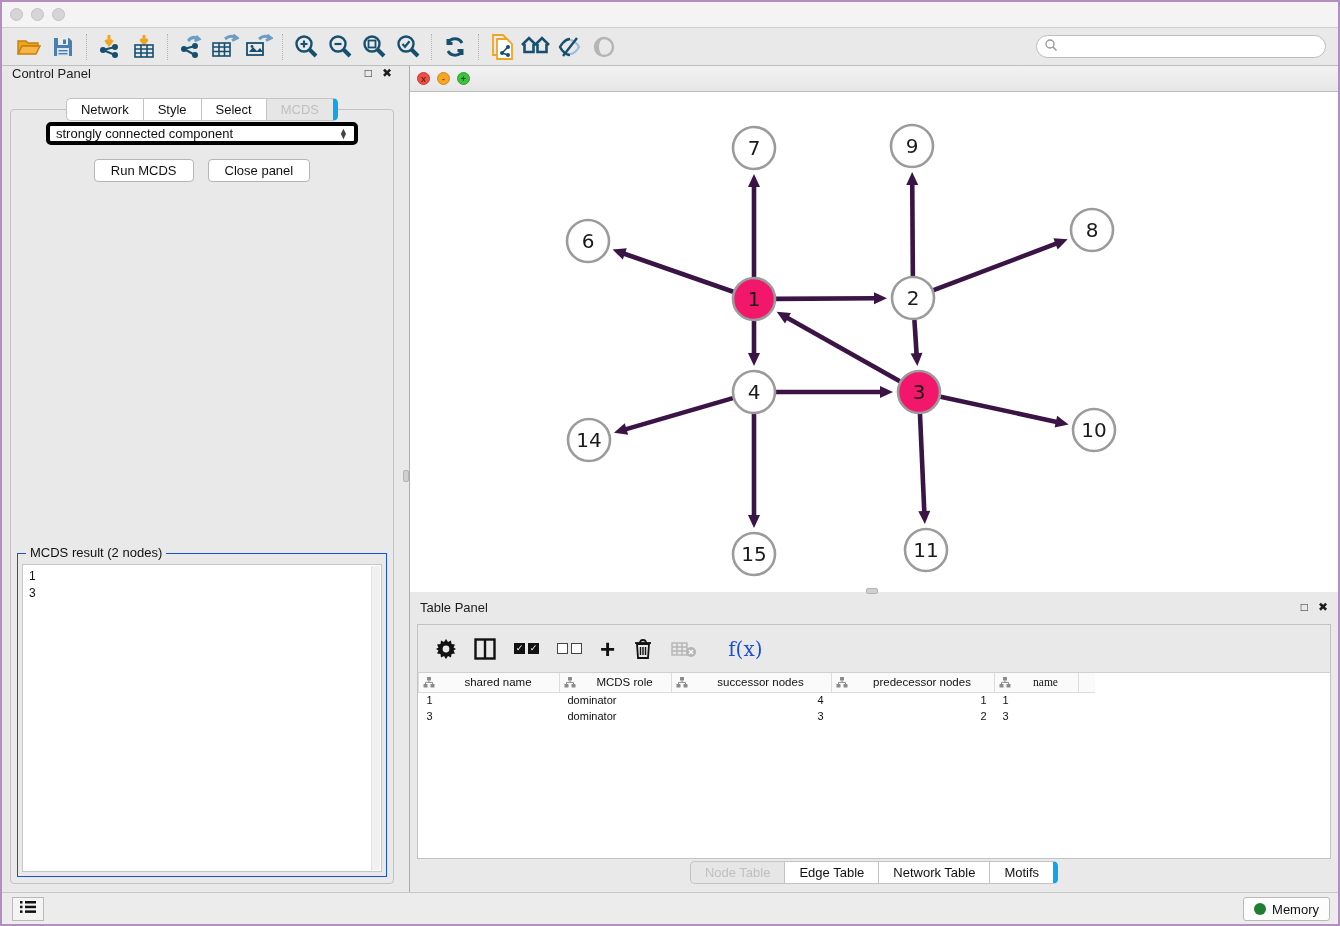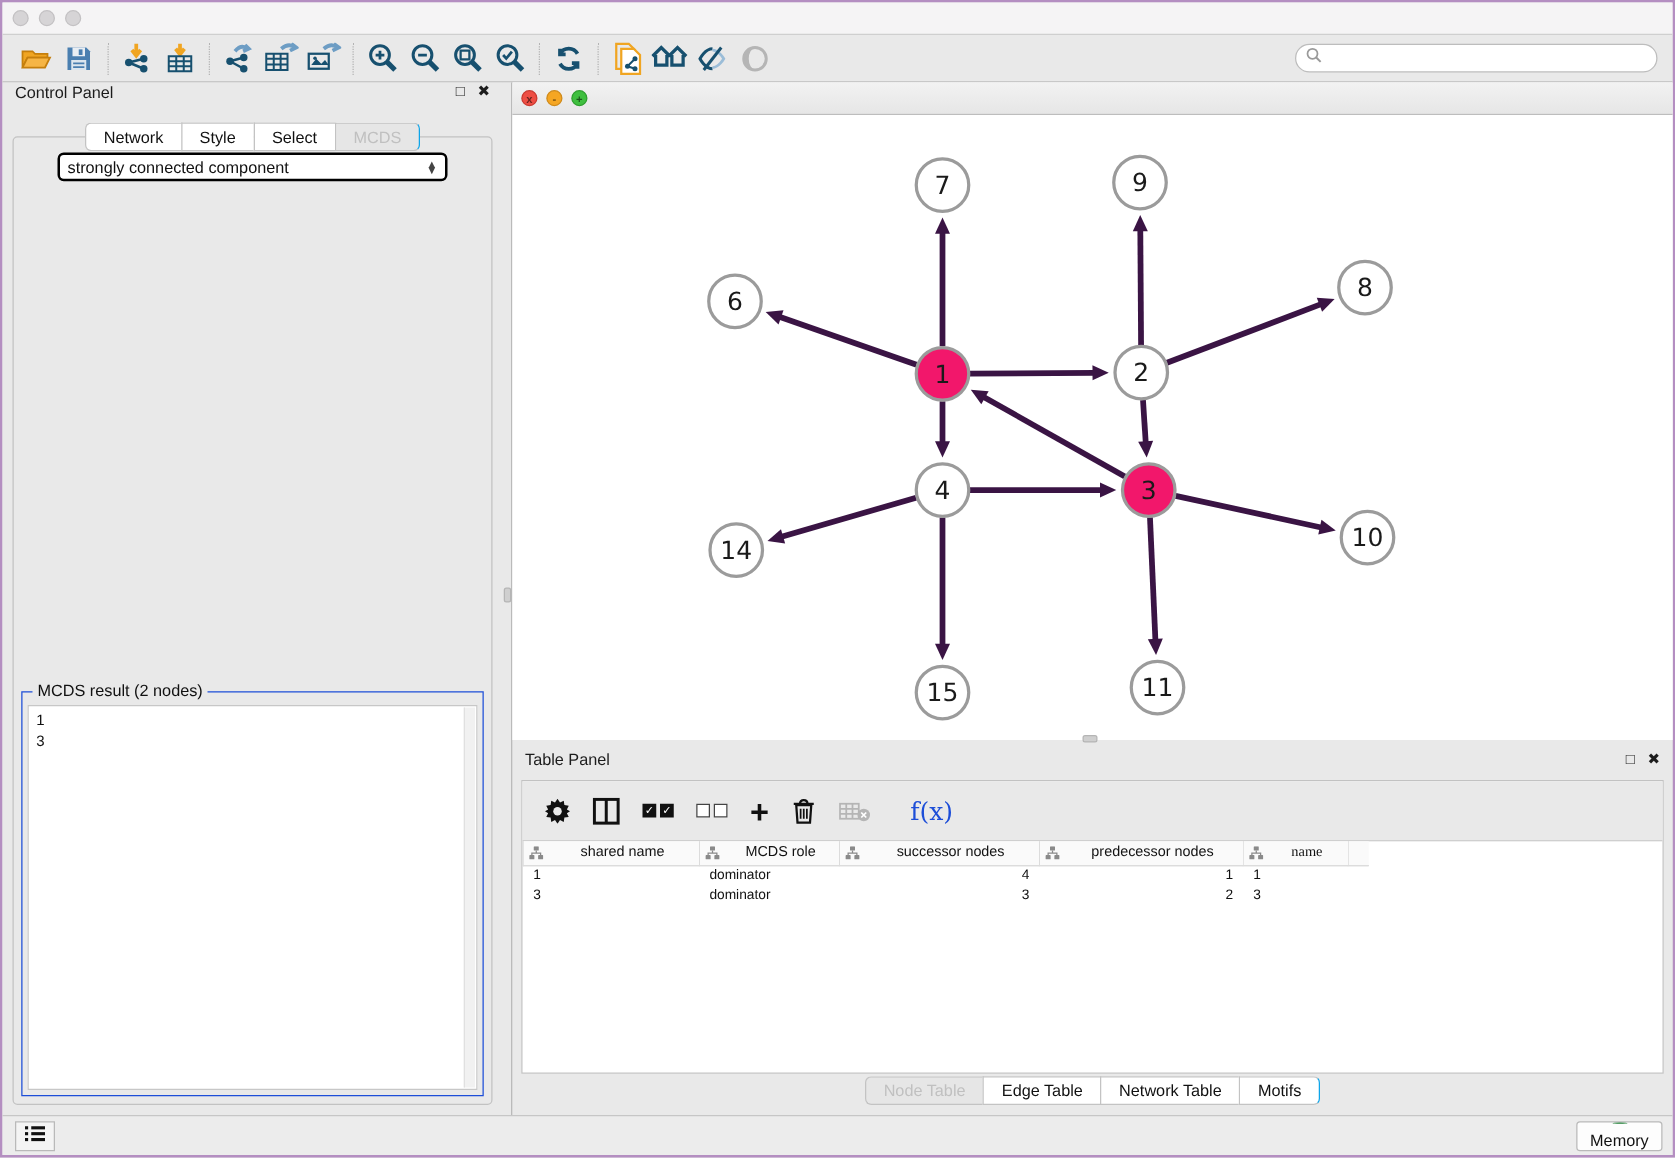--- a/index.html
+++ b/index.html
@@ -26,26 +26,26 @@
 
   .panel-header { height:24px; display:flex; align-items:flex-start; padding:0 10px; font-size:13px; color:#1c1c1c; }
   .panel-header .spacer { flex:1; }
   .ph-icon { font-size:12px; color:#1c1c1c; margin-left:10px; font-weight:bold; }
 
   
   .cp-tabs { position:absolute; left:0; right:0; top:32px; display:flex; justify-content:center; z-index:2; }
   .tab-group { display:flex; }
   .tab-btn { font-size:13px; padding:3px 14px; background:#fff; border:1px solid #c3c3c3; border-right:none; color:#111; }
   .tab-btn:first-child { border-radius:5px 0 0 5px; }
-  .tab-btn:last-child { border-radius:0 5px 5px 0; border-right:1px solid #0ea5e9; }
+  .tab-btn:last-child { border-radius:0 5px 5px 0; border-right:5px solid #0ea5e9; }
   .tab-btn.selected { background:#e6e6e6; color:#c0c0c0; }
 
   .cp-box { position:absolute; left:8px; right:8px; top:43px; bottom:8px; border:1px solid #c2c2c2; border-radius:4px; background:#e9e9e9; }
   .opt-label { margin-top:36px; text-align:center; font-size:13px; color:#111; }
-  .combo { margin:12px auto 0; width:312px; height:23px; background:#fff; border:2px solid #000000; border-radius:5px; display:flex; align-items:center; padding:0 6px; font-size:13px; color:#111; }
+  .combo { margin:12px auto 0; width:312px; height:23px; background:#fff; border:4px solid #000000; border-radius:5px; display:flex; align-items:center; padding:0 6px; font-size:13px; color:#111; }
   .combo .cval { flex:1; }
   .combo .stepper { display:flex; flex-direction:column; align-items:center; line-height:5px; font-size:9px; color:#444; }
   .btn-row { display:flex; justify-content:center; gap:14px; margin-top:14px; }
   .pbtn { font-size:13px; padding:3px 16px; background:#fff; border:1px solid #b5b5b5; border-radius:4px; color:#111; }
 
   .result-group { position:absolute; left:6px; right:6px; top:443px; bottom:6px; border:1px solid #1d4ed8; background:#e9e9e9; }
   .result-legend { position:absolute; top:-9px; left:8px; background:#e9e9e9; padding:0 4px; font-size:13px; color:#111; }
   .result-area { position:absolute; inset:8px 4px 4px 4px; top:10px; background:#fff; border:1px solid #c7c7c7; font-size:12px; color:#111; padding:3px 6px; line-height:17px; }
   .result-scroll { position:absolute; right:1px; top:1px; bottom:1px; width:9px; background:#f1f1f1; border-left:1px solid #e0e0e0; }
 
@@ -79,21 +79,21 @@
   .grid th .hwrap { display:flex; align-items:center; gap:6px; justify-content:flex-start; }
   .grid th .htext { flex:1; text-align:center; font-size:11.5px; }
   .grid td { height:16px; padding:0 8px; border:none; }
   .al-left { text-align:left; } .al-right { text-align:right; }
 
   .tp-tabs { position:absolute; left:0; right:0; bottom:8px; display:flex; justify-content:center; }
 
   
   .statusbar { position:absolute; left:0; right:0; bottom:0; height:32px; background:#ececec; border-top:1px solid #c6c6c6; }
   .sb-left { position:absolute; left:10px; top:4px; width:32px; height:24px; background:#f4f4f4; border:1px solid #b9b9b9; display:flex; align-items:center; justify-content:center; }
-  .sb-right { position:absolute; right:8px; top:4px; height:24px; background:#fdfdfd; border:1px solid #b9b9b9; border-radius:3px; display:flex; align-items:center; gap:6px; padding:0 10px; font-size:13px; color:#111;flex-direction:column; }
+  .sb-right { position:absolute; right:8px; top:4px; height:24px; background:#fdfdfd; border:1px solid #b9b9b9; border-radius:3px; display:flex; align-items:center; gap:6px; padding:0 10px; font-size:13px; color:#111; }
   .dot-green { width:12px; height:12px; border-radius:50%; background:#1e7e34; }
 
   svg text { font-family:"DejaVu Sans",sans-serif; }
 </style>
 </head>
 <body>
 
 <div class="app">
 
   <div class="titlebar">
@@ -258,20 +258,24 @@
           <div class="tab-btn selected">MCDS</div>
         </div>
       </div>
     <div class="cp-box">
       <div class="combo">
         <span class="cval">strongly connected component</span>
         <span class="stepper">
             <span>▲</span>
             <span>▼</span>
           </span>
+      </div>
+      <div class="btn-row">
+        <button class="pbtn">Run MCDS</button>
+        <button class="pbtn">Close panel</button>
       </div>
       <div class="result-group">
         <div class="result-legend">MCDS result (2 nodes)</div>
         <div class="result-area" id="result-area">
           <div class="result-scroll"></div>
         <div>1</div>
             <div>3</div>
           </div>
       </div>
     </div>

